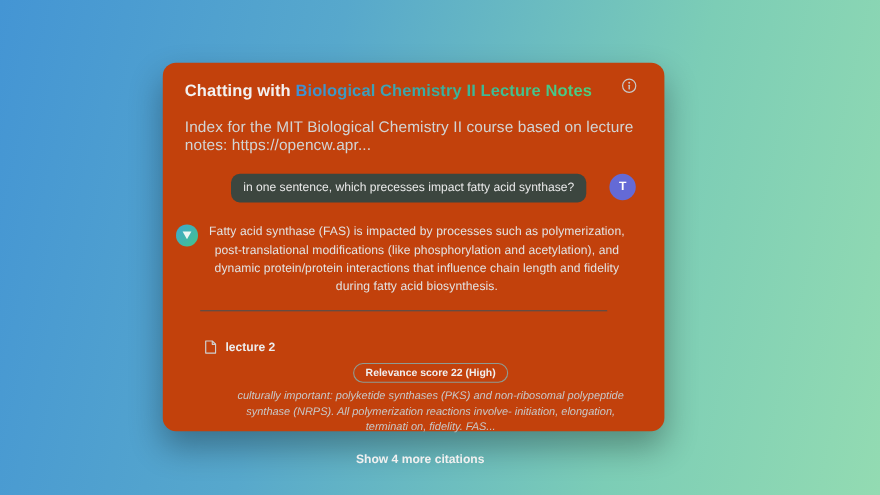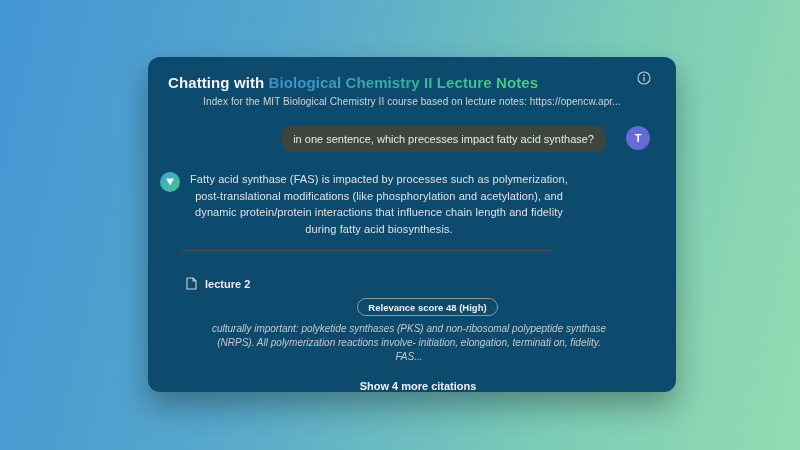--- a/index.html
+++ b/index.html
@@ -4,35 +4,35 @@
 <style>
   * { margin: 0; padding: 0; box-sizing: border-box; }
   html, body { width: 800px; height: 450px; overflow: hidden; }
   body {
     font-family: "Liberation Sans", sans-serif;
     background: linear-gradient(103deg, #4495d4 0%, #57a8cc 35%, #7ccdb6 72%, #93dbb2 100%);
   }
   .card {
     position: absolute;
     left: 148px; top: 57px;
-    width: 528px; height: 335px;
-    background: #0c4a6e;
+    width: 456px; height: 335px;
+    background: #c2410c;
     border-radius: 12px;
     box-shadow: 0 14px 30px rgba(0,0,0,0.32);
     color: #e6e6e6;
   }
   .header { position: relative; padding: 16px 20px 0 20px; }
   .title { font-size: 15px; font-weight: 700; color: #f2f2f2; line-height: 20px; letter-spacing: .1px; }
   .title .grad {
     background: linear-gradient(90deg, #3f8fd6 0%, #38b39c 52%, #4bd181 100%);
     -webkit-background-clip: text;
     background-clip: text;
     color: transparent;
   }
-  .subtitle { margin-top: 3px; font-size: 10px; color: #d2d4d4; letter-spacing: .1px; text-align: center; }
+  .subtitle { margin-top: 14px; font-size: 14px; color: #d2d4d4; letter-spacing: .1px; }
   .info-btn {
     position: absolute; top: 13px; right: 25px;
     width: 15px; height: 15px; cursor: pointer;
     color: #c9c9c9; display: flex; align-items: center; justify-content: center;
   }
   .chat { padding: 0 26px 0 12px; }
   .user-row { display: flex; justify-content: flex-end; align-items: flex-start; gap: 21px; margin-top: 19px; }
   .bubble {
     background: #3c463f;
     border-radius: 8px;
@@ -114,21 +114,21 @@
 
         <div class="citation">
           <div class="cit-head">
             <svg class="file-icon" width="11" height="13" viewBox="0 0 11 13">
               <path d="M1 1 h6 l3 3 v8 h-9 z" fill="none" stroke="#cfcfcf" stroke-width="1.1" stroke-linejoin="round"></path>
               <path d="M7 1 v3 h3" fill="none" stroke="#cfcfcf" stroke-width="1.1" stroke-linejoin="round"></path>
             </svg>
             <span class="cit-source">lecture 2</span>
           </div>
           <div class="cit-body">
-            <span class="badge">Relevance score 48 (High)</span>
+            <span class="badge">Relevance score 22 (High)</span>
             <div class="snippet">culturally important: polyketide synthases (PKS) and non-ribosomal polypeptide synthase (NRPS). All polymerization reactions involve- initiation, elongation, terminati on, fidelity. FAS...</div>
           </div>
           <div class="show-more">Show 4 more citations</div>
         </div>
 
       </div>
     </div>
 
   </div>
 </div>

